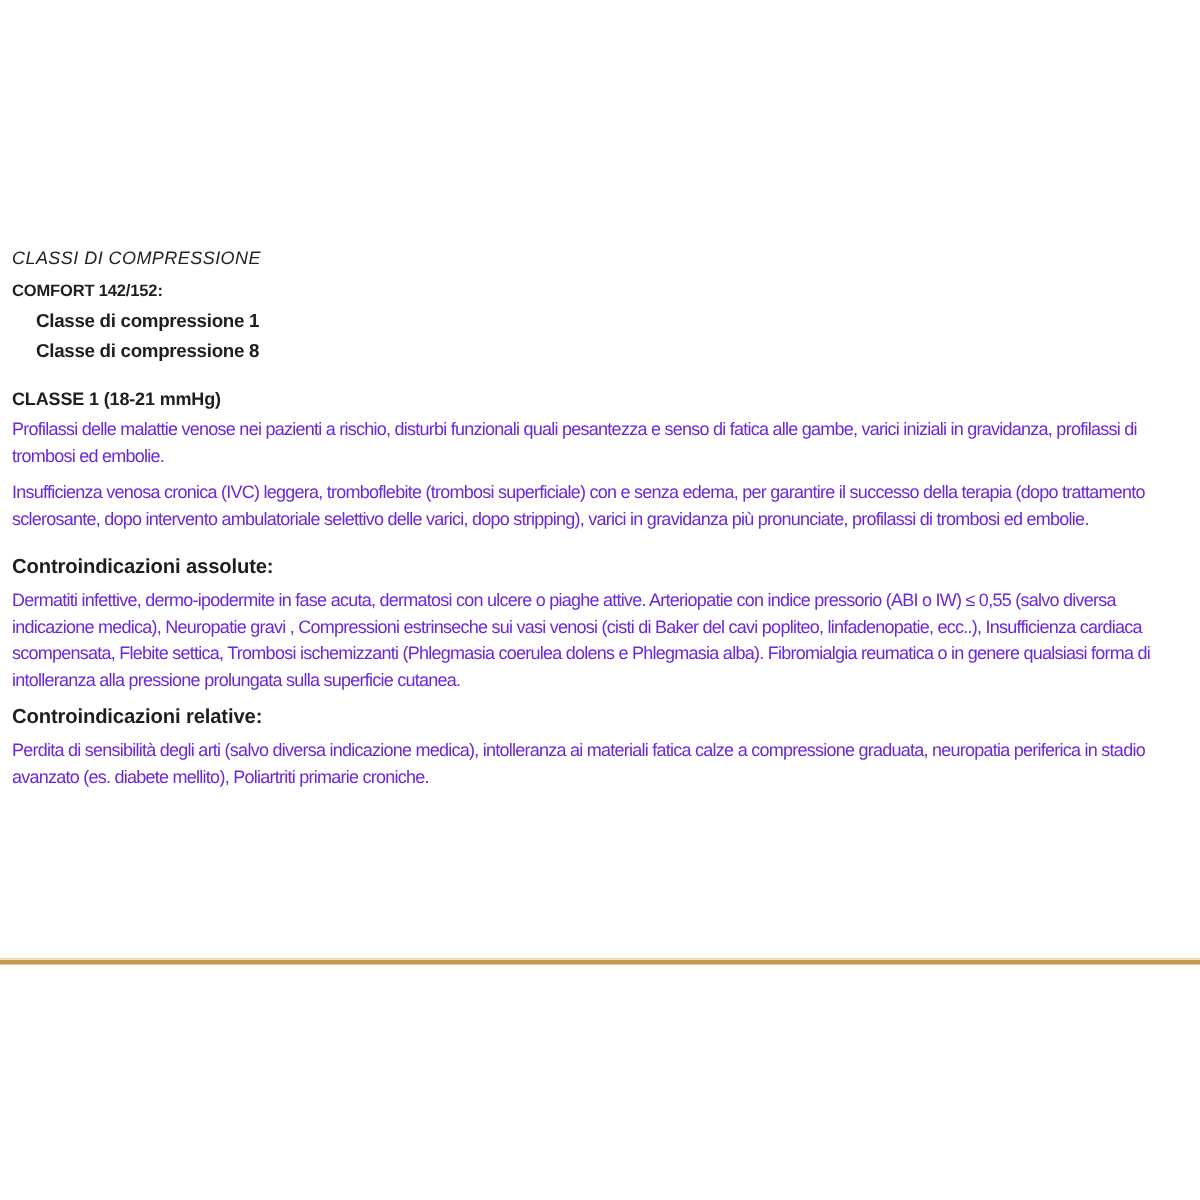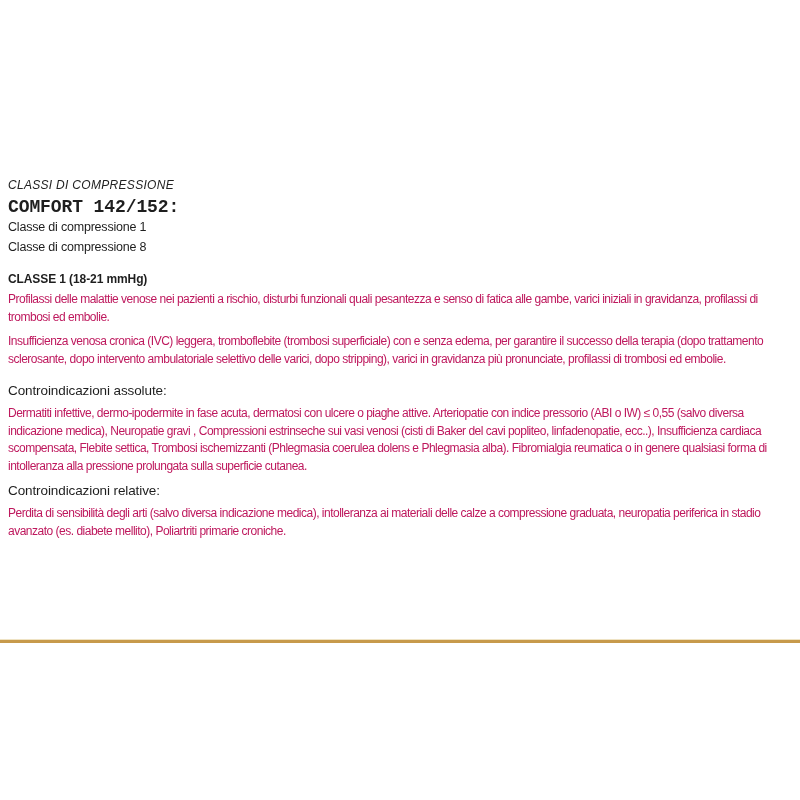--- a/index.html
+++ b/index.html
@@ -11,67 +11,66 @@
     position: relative;
     width: 800px;
     height: 800px;
     background: #ffffff;
     overflow: hidden;
     font-family: "Liberation Sans", sans-serif;
     color: #1e1e1e;
   }
   .content {
     position: absolute;
-    top: 178px;
+    top: 165px;
     left: 8px;
     right: 8px;
   }
   .sec { margin: 0 0 18px 0; }
   .sec.tight { margin-bottom: 14px; }
   .sec-heading {
     font-style: italic;
     font-weight: 400;
     font-size: 12px;
     line-height: 14px;
     letter-spacing: 0.3px;
     margin: 0 0 8px 0;
     color: #222222;
   }
   .kv-label {
     font-weight: 700;
-    font-size: 18px;
+    font-size: 11px;
     line-height: 14px;
     margin: 0 0 6px 0;
     letter-spacing: -0.1px;
-    font-family: Liberation Mono, monospace;
   }
   .kv-value {
-    font-weight: 400;
+    font-weight: 700;
     font-size: 12.5px;
     line-height: 14px;
-    margin: 0 0 6px 0;
+    margin: 0 0 6px 16px;
     letter-spacing: -0.2px;
   }
   .entry-title {
     font-weight: 700;
     font-size: 12px;
     line-height: 14px;
     margin: 0 0 5px 0;
     letter-spacing: -0.1px;
   }
   .para {
     font-weight: 400;
     font-size: 12px;
     line-height: 17.5px;
     letter-spacing: -0.5px;
     margin: 0 0 7px 0;
-    color: #be185d;
+    color: #6d28d9;
   }
   .sub-title {
-    font-weight: 400;
+    font-weight: 700;
     font-size: 13.5px;
     line-height: 17px;
     margin: 0 0 6px 0;
     letter-spacing: -0.1px;
   }
   .gold-line {
     position: absolute;
     top: 639px;
     left: 0;
     width: 800px;
@@ -96,19 +95,19 @@
     <section class="sec tight">
       <p class="entry-title">CLASSE 1 (18-21 mmHg)</p>
       <p class="para">Profilassi delle malattie venose nei pazienti a rischio, disturbi funzionali quali pesantezza e senso di fatica alle gambe, varici iniziali in gravidanza, profilassi di trombosi ed embolie.</p>
       <p class="para">Insufficienza venosa cronica (IVC) leggera, tromboflebite (trombosi superficiale) con e senza edema, per garantire il successo della terapia (dopo trattamento sclerosante, dopo intervento ambulatoriale selettivo delle varici, dopo stripping), varici in gravidanza più pronunciate, profilassi di trombosi ed embolie.</p>
     </section>
 
     <section class="sec">
       <p class="sub-title">Controindicazioni assolute:</p>
       <p class="para">Dermatiti infettive, dermo-ipodermite in fase acuta, dermatosi con ulcere o piaghe attive. Arteriopatie con indice pressorio (ABI o IW) ≤ 0,55 (salvo diversa indicazione medica), Neuropatie gravi , Compressioni estrinseche sui vasi venosi (cisti di Baker del cavi popliteo, linfadenopatie, ecc..), Insufficienza cardiaca scompensata, Flebite settica, Trombosi ischemizzanti (Phlegmasia coerulea dolens e Phlegmasia alba). Fibromialgia reumatica o in genere qualsiasi forma di intolleranza alla pressione prolungata sulla superficie cutanea.</p>
       <p class="sub-title">Controindicazioni relative:</p>
-      <p class="para">Perdita di sensibilità degli arti (salvo diversa indicazione medica), intolleranza ai materiali delle calze a compressione graduata, neuropatia periferica in stadio avanzato (es. diabete mellito), Poliartriti primarie croniche.</p>
+      <p class="para">Perdita di sensibilità degli arti (salvo diversa indicazione medica), intolleranza ai materiali fatica calze a compressione graduata, neuropatia periferica in stadio avanzato (es. diabete mellito), Poliartriti primarie croniche.</p>
     </section>
 
   </div>
 
   <div class="gold-line" style="background: rgb(199, 154, 75);"></div>
 </div>
 
 </body></html>

